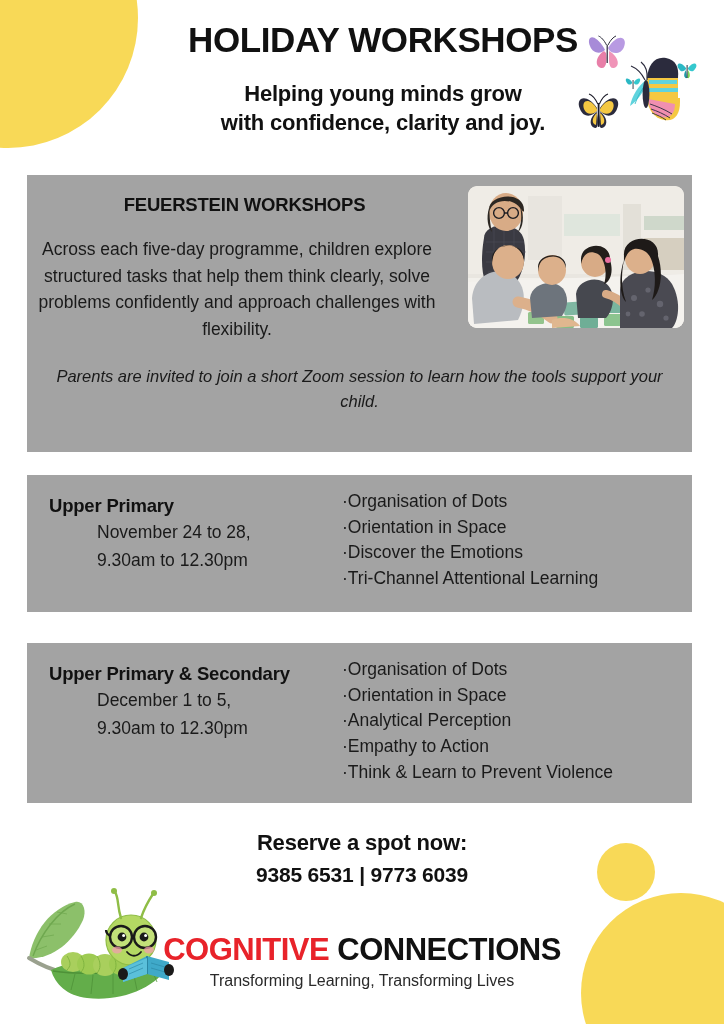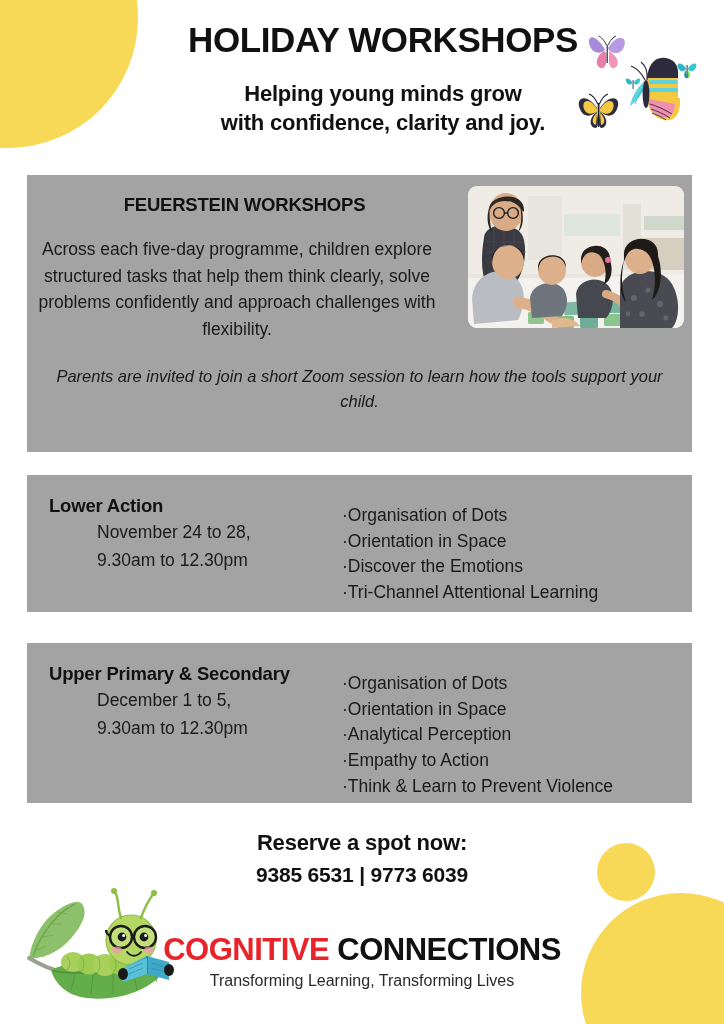--- a/index.html
+++ b/index.html
@@ -57,21 +57,21 @@
 
   
   #workshop-photo {
     position:absolute; left:441px; top:11px; width:216px; height:142px;
     border-radius:9px; overflow:hidden;
   }
 
   
   .session { display:flex; height:100%; }
   .session-left  { width:315px; padding:20px 0 0 22px; }
-  .session-right { flex:1; padding-top:28px; }
+  .session-right { flex:1; padding-top:14px; }
 
   .session-title { font-size:18.5px; font-weight:bold; color:#111; letter-spacing:-0.2px; }
   .session-dates { font-size:17.5px; line-height:1.42; margin-top:3px; color:#1a1a1a;margin-left:48px; }
 
   .module-list { list-style:none; }
   .module-list li { font-size:17.5px; line-height:1.47; color:#1a1a1a; white-space:nowrap; }
 
   
   #reserve-block { position:absolute; left:0; right:0; top:830px; text-align:center; z-index:2; }
   #reserve-label { font-size:22px; font-weight:bold; color:#111; letter-spacing:-0.2px; }
@@ -240,21 +240,21 @@
       <path d="M156 74 C150 92,152 110,158 116 C152 100,154 84,156 74 Z" fill="#1e1a18"></path>
 
       <path d="M84 134 C94 130,106 132,112 140 L84 142 Z" fill="#e0b78f"></path>
     </g>
   </svg>
 </div>
 
 <div class="panel" id="panel-lower">
   <div class="session">
     <div class="session-left">
-      <div class="session-title">Lower Action</div>
+      <div class="session-title">Upper Primary</div>
       <div class="session-dates">November 24 to 28,</div>
       <div class="session-dates">9.30am to 12.30pm</div>
     </div>
     <div class="session-right">
       <ul class="module-list">
         <li>·Organisation of Dots</li>
         <li>·Orientation in Space</li>
         <li>·Discover the Emotions</li>
         <li>·Tri-Channel Attentional Learning</li>
       </ul>

